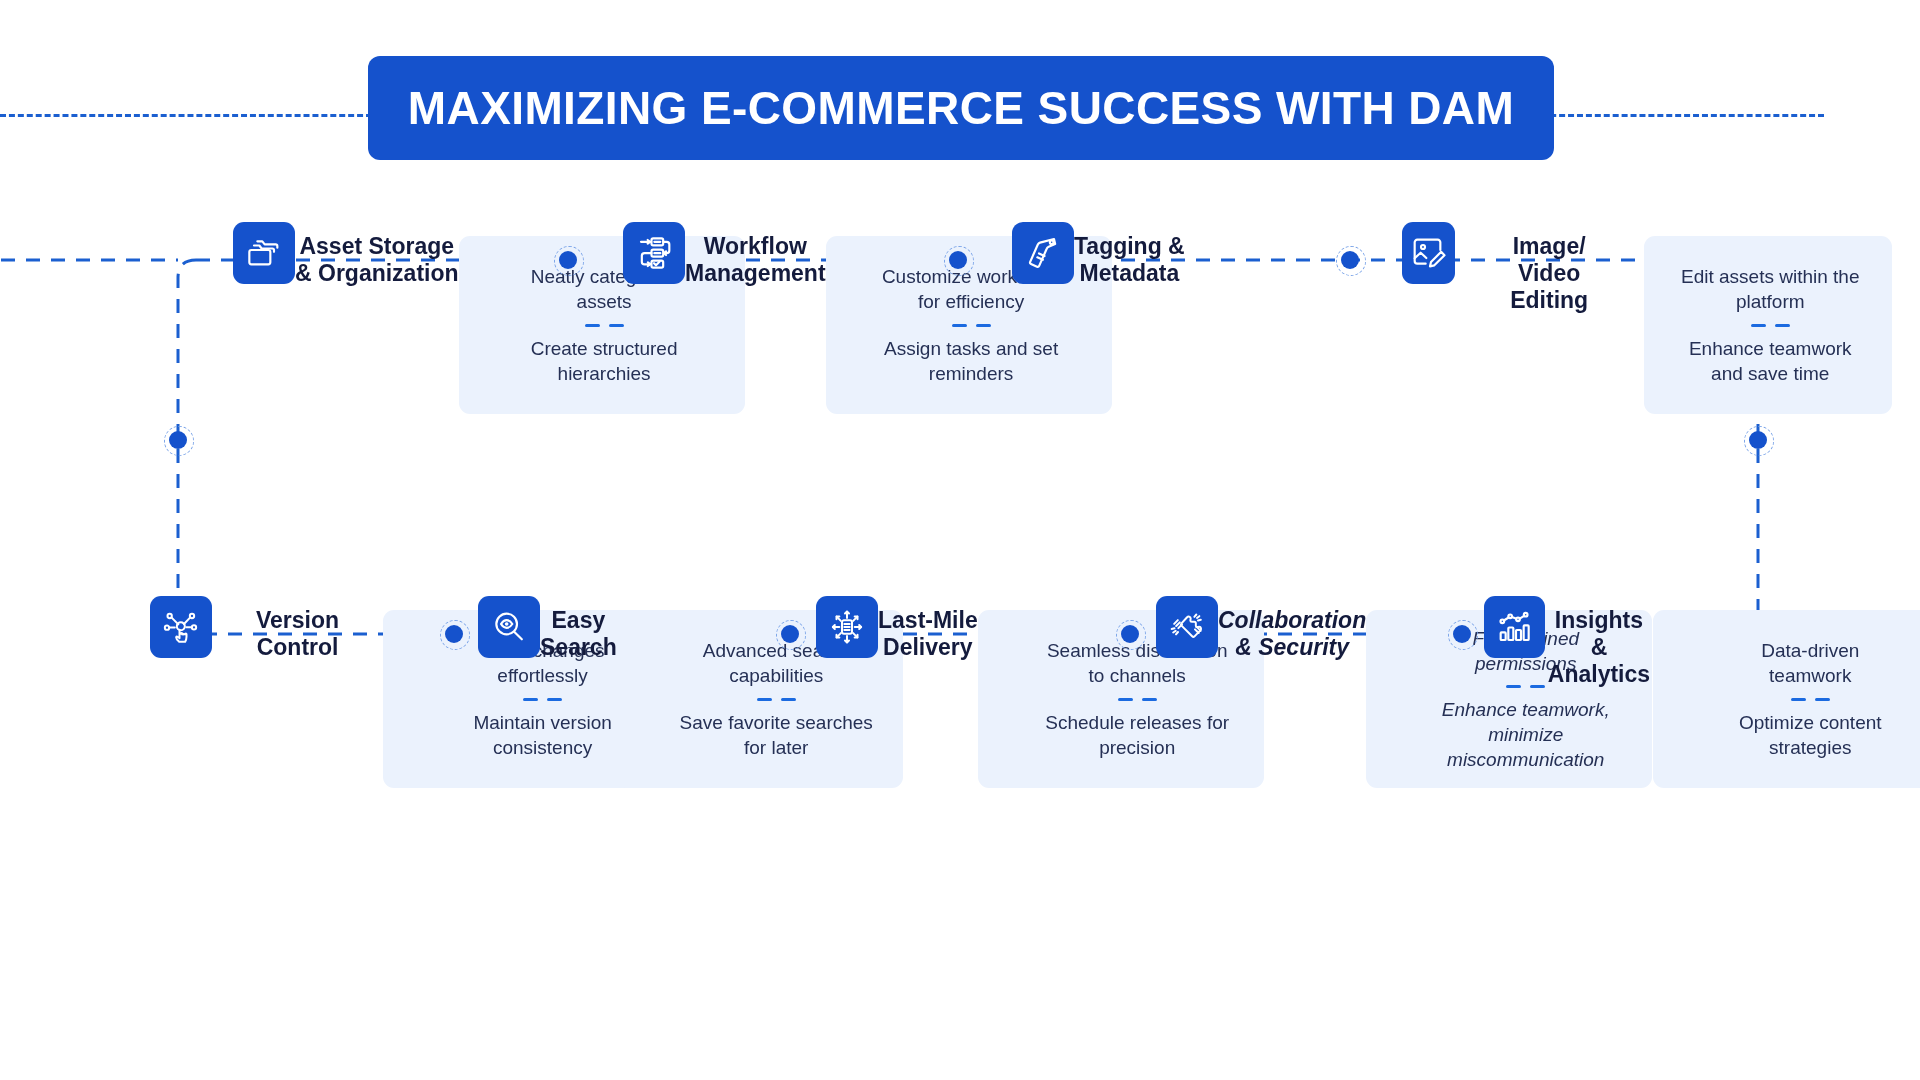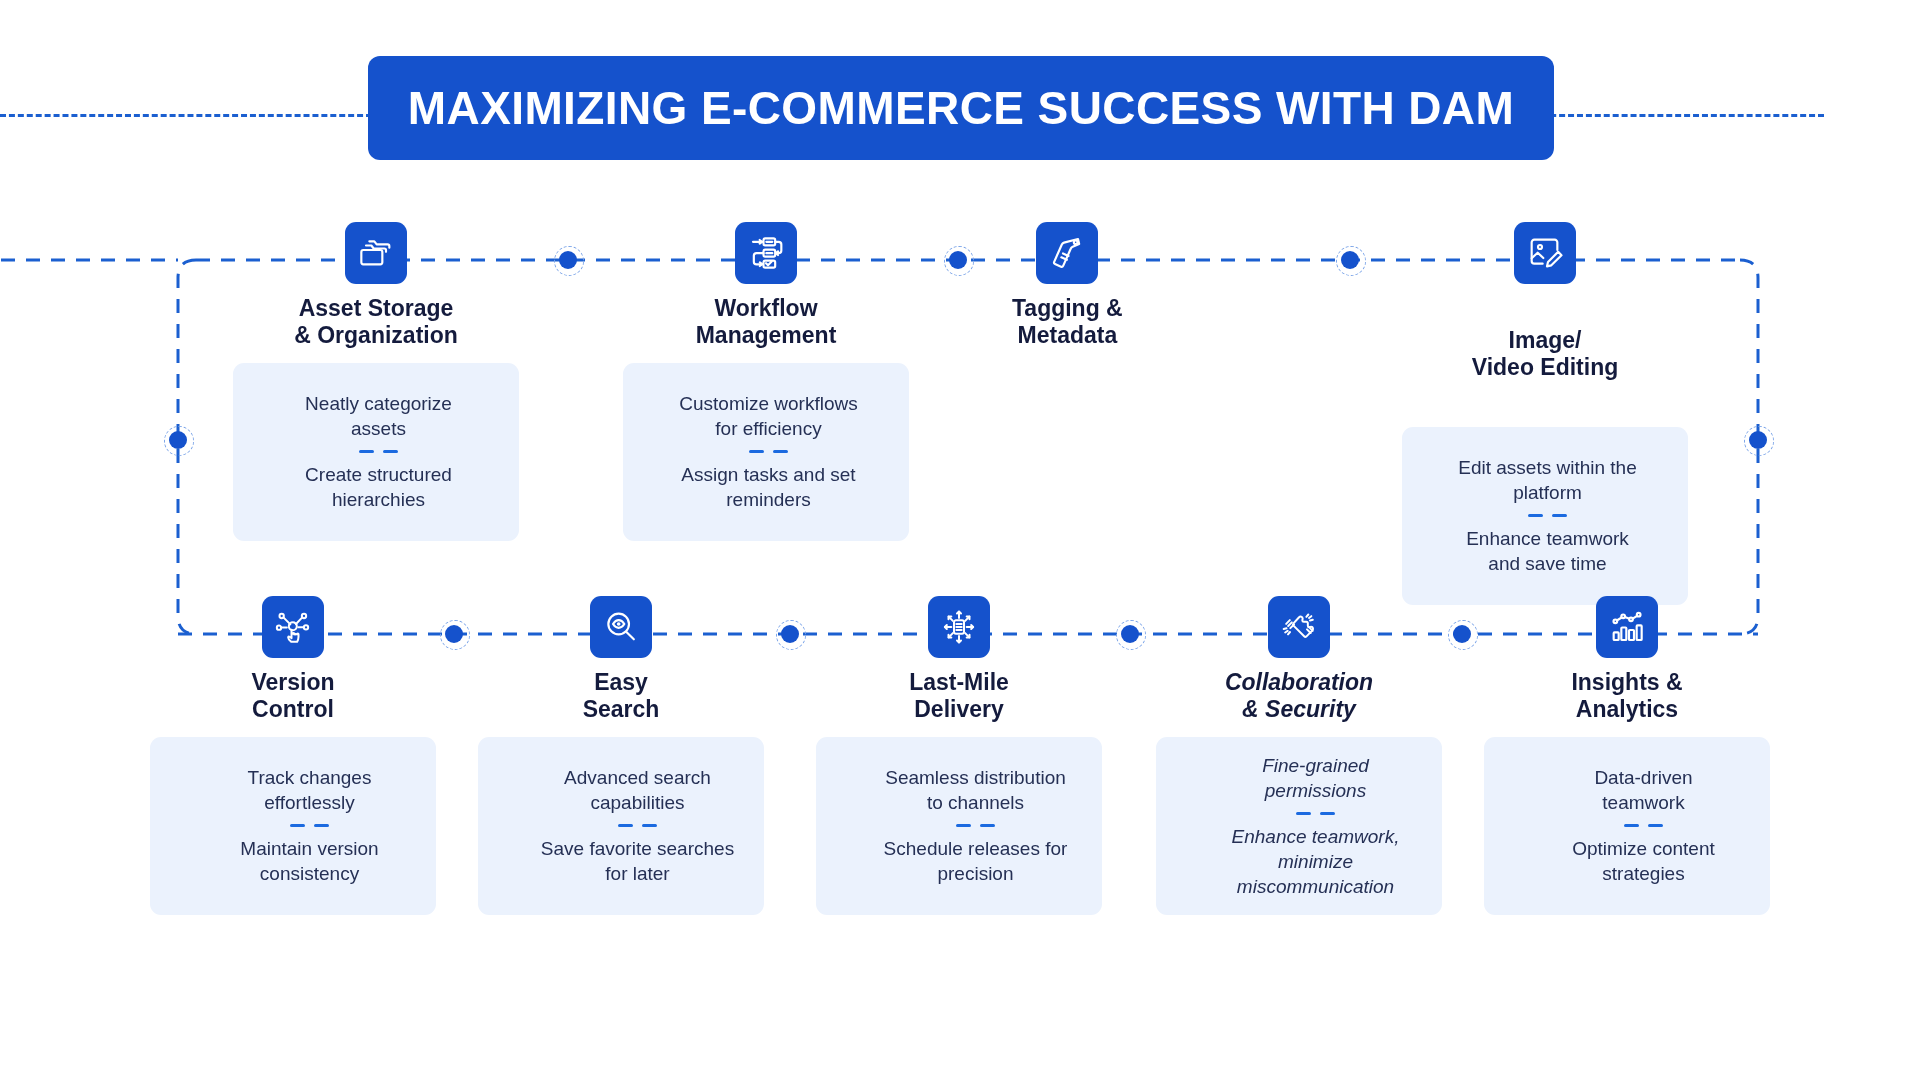--- a/index.html
+++ b/index.html
@@ -37,21 +37,21 @@
     position:absolute; width:18px; height:18px; border-radius:50%;
     background:#1552cc; transform:translate(-50%,-50%); z-index:3;
   }
   .node-dot::before{
     content:""; position:absolute; left:-5px; top:-5px;
     width:28px; height:28px; border-radius:50%;
     border:1px dashed #7ba4e8;
   }
 
   
-  .item{ position:absolute; z-index:2; display:flex; flex-direction:column; align-items:center; }
+  .item{ position:absolute; z-index:2; display:flex; align-items:flex-start; }
 
   .icon-box{
     width:62px; height:62px; border-radius:11px; background:#1552cc;
     display:flex; align-items:center; justify-content:center;
     position:relative; z-index:3;
   }
   .icon-box svg{ width:40px; height:40px; display:block; }
 
   .item-title{
     margin-top:11px; text-align:center;
@@ -191,21 +191,21 @@
 platform</div>
       <div class="dash-sep">
           <i></i>
           <i></i>
         </div>
       <div class="desc-text">Enhance teamwork
 and save time</div>
     </div>
   </div>
 
-  <div class="item r2" style="left:150px; top:596px;">
+  <div class="item r2" style="left:150px; top:596px;gap:44px;">
     <div class="icon-box">
       <svg viewBox="0 0 24 24" fill="none" stroke="#fff" stroke-width="1.2" stroke-linecap="round" stroke-linejoin="round">
         <circle cx="5.2" cy="5.4" r="1.3"></circle>
           <circle cx="18.6" cy="5.4" r="1.3"></circle>
         <circle cx="3.6" cy="12.4" r="1.3"></circle>
           <circle cx="19.8" cy="12.2" r="1.3"></circle>
         <path d="M6.4 6.4l4 4M17.4 6.4l-3.6 3.8M4.9 12.3h3.4M18.5 12.2h-3.3"></path>
         <path d="M11.9 9.2a2.4 2.4 0 1 1 0 4.8 2.4 2.4 0 0 1 0-4.8z"></path>
         <path d="M11.1 13.6v5.1M11.1 18.7c-.9-.9-2-1.4-2-.4 0 .8 1 1.9 1.8 2.6h3.6c.5-1 .8-2 .8-3.1v-1.5c0-.6-.9-.6-.9 0M13.6 16.5c0-.7-.9-.7-.9 0M12.7 16.1c0-.7-.9-.7-.9 0"></path>
       </svg>

